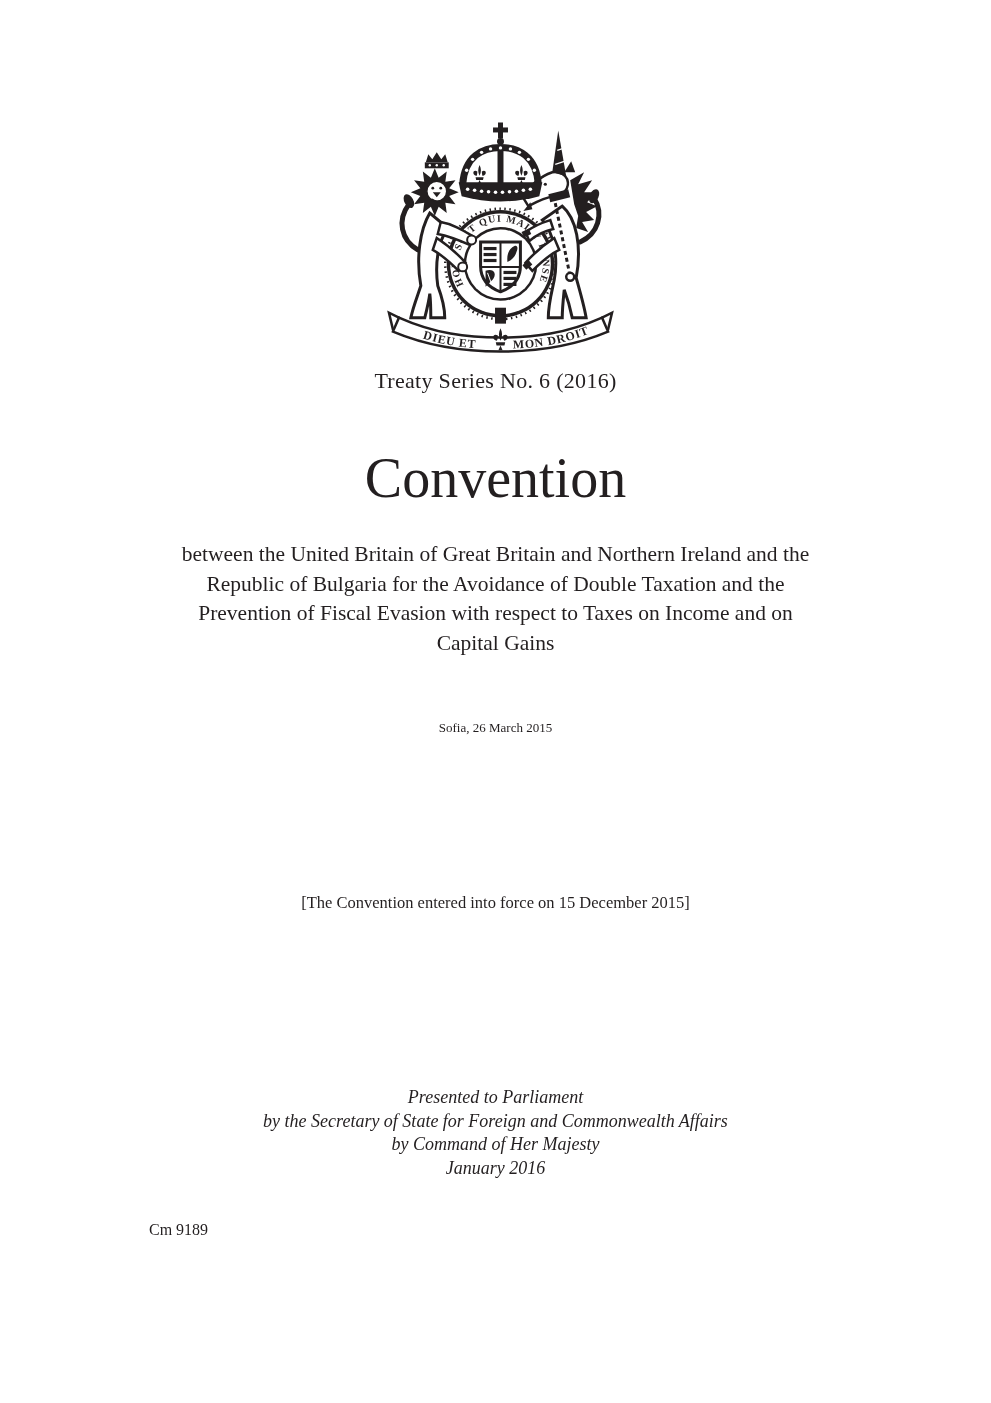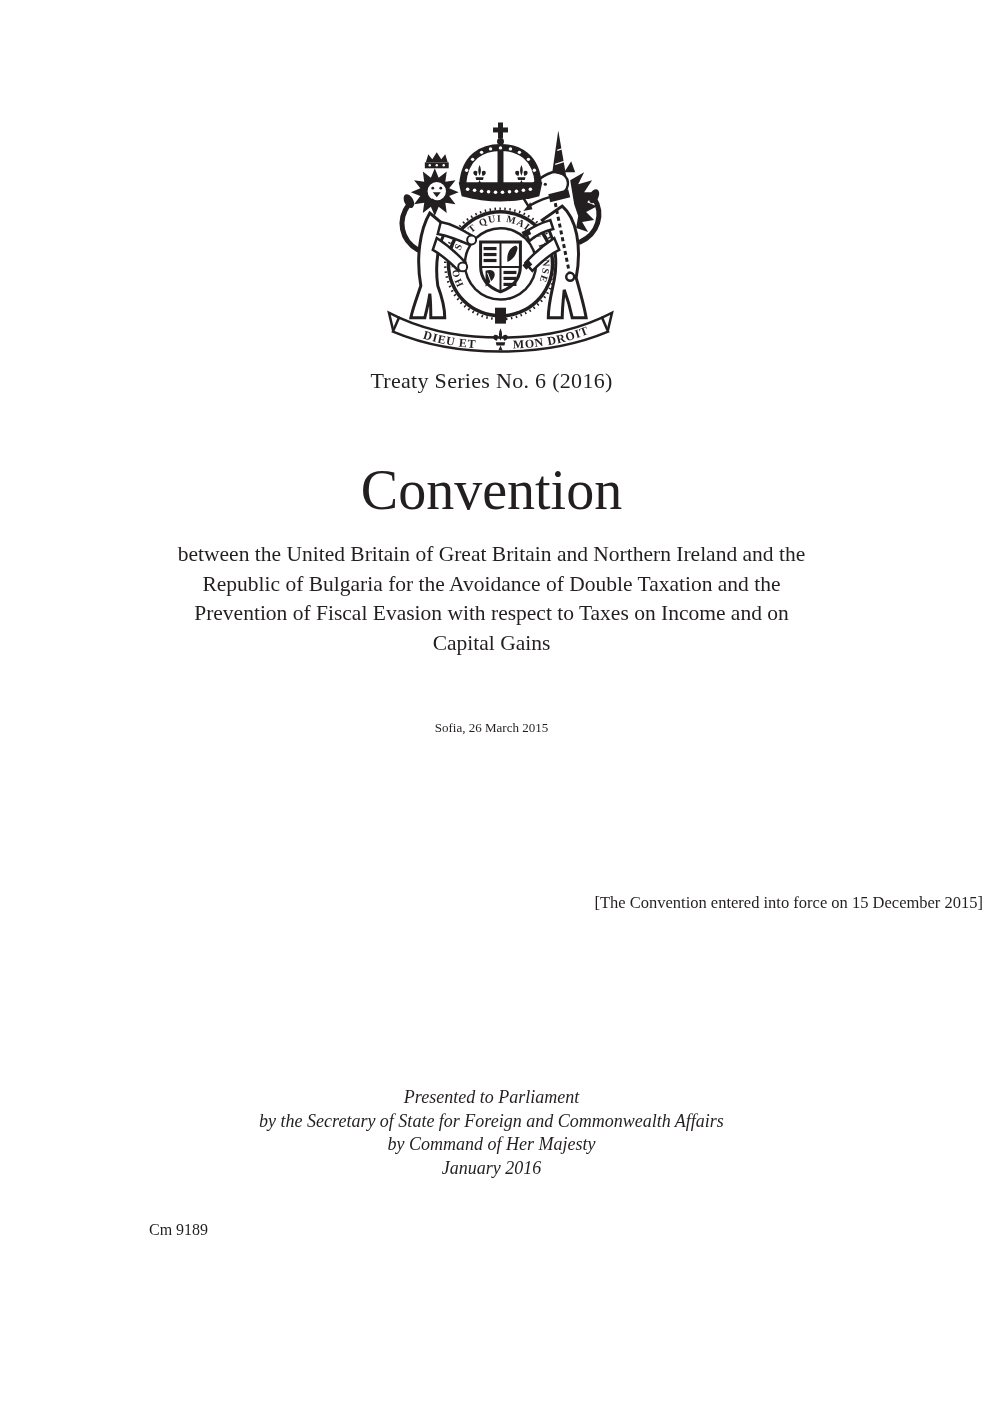--- a/index.html
+++ b/index.html
@@ -2,27 +2,27 @@
 <html><head>
 <meta charset="utf-8">
 <style>
   html,body { margin:0; padding:0; background:#ffffff; }
   .page {
     position:relative; width:991px; height:1403px; margin:0 auto;
     background:#ffffff; color:#231f20;
     font-family:"Liberation Serif","DejaVu Serif",serif;
     overflow:hidden;
   }
-  .center { position:absolute; left:0; right:8px; text-align:center; }
+  .center { position:absolute; left:0; right:0; text-align:center; }
   .arms { position:absolute; left:383px; top:122px; width:235px; height:234px; }
   .series { top:368px; font-size:22px; letter-spacing:0.3px; }
-  .title  { top:442px; font-size:56px; font-weight:400; margin:16px; }
+  .title  { top:442px; font-size:56px; font-weight:400; margin:4px; }
   .subtitle { top:540px; font-size:21.5px; line-height:29.5px; }
   .place-date { top:720px; font-size:13px; }
-  .force-note { top:893px; font-size:16.5px;text-align:right; }
+  .force-note { top:893px; font-size:16.5px; }
   .presented { top:1086px; font-size:18px; line-height:23.5px; font-style:italic; }
   .command { position:absolute; left:149px; top:1221px; font-size:16px; }
 
   svg .ink { fill:#231f20; }
   svg .paper { fill:#ffffff; }
   svg .line { stroke:#231f20; fill:#ffffff; }
   .garter-text { font-family:"Liberation Serif",serif; font-size:10px; font-weight:600;
                  letter-spacing:1.2px; fill:#231f20; }
   .ribbon-text { font-family:"Liberation Serif",serif; font-size:12px; font-weight:700;
                  letter-spacing:0.8px; fill:#231f20; }

